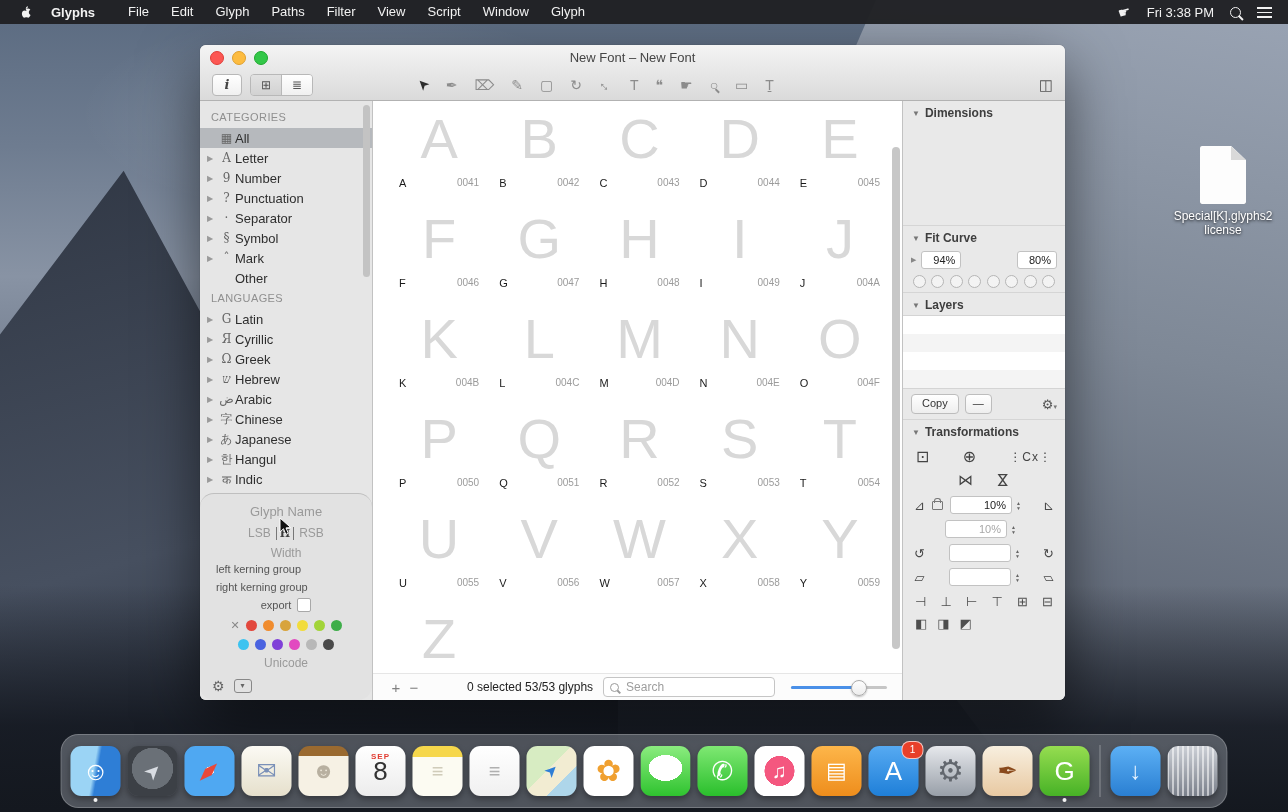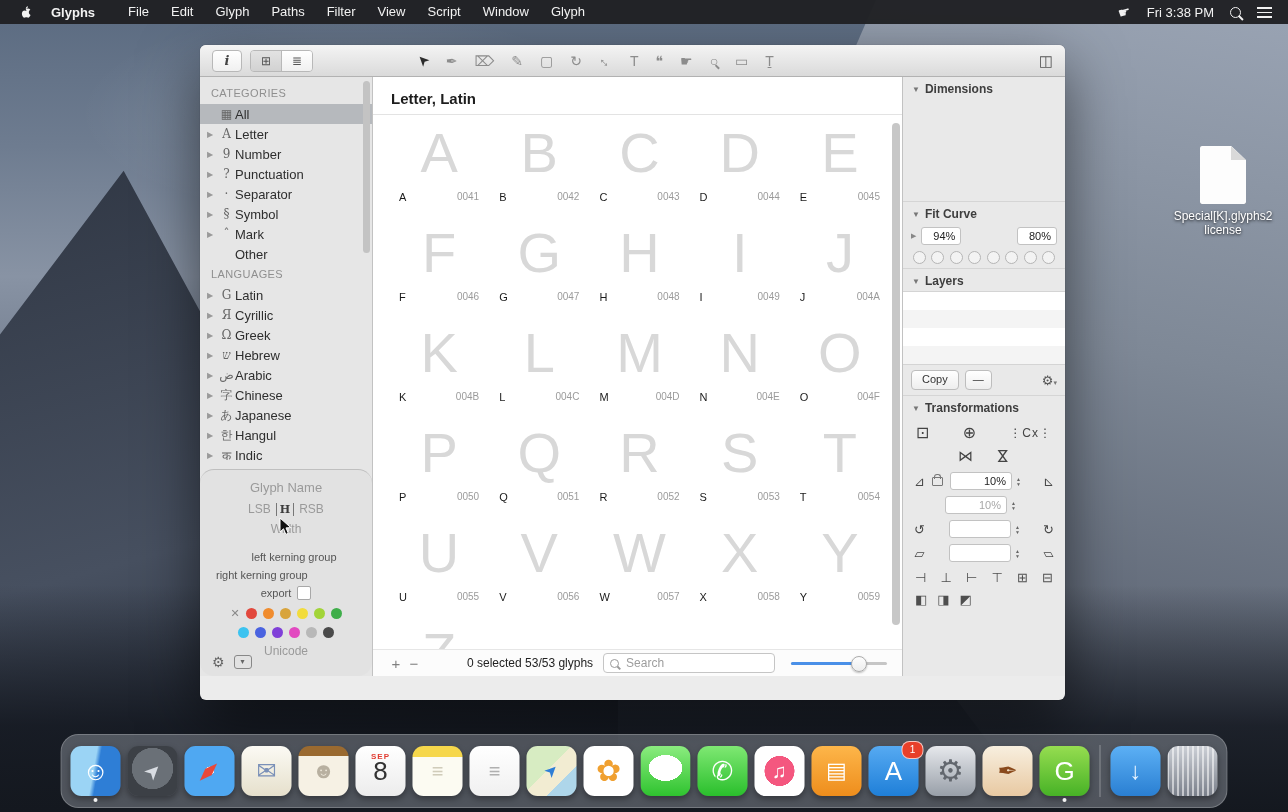--- a/index.html
+++ b/index.html
@@ -79,21 +79,21 @@
   .side-item .cicon{width:17px;text-align:center;font-size:12px;color:#666;flex:none;
     font-family:"DejaVu Serif",serif;}
   
   .inspector{height:206px;border-top:1px solid #bfbfbf;background:#e2e2e2;position:relative;
     text-align:center;color:#9a9a9a;border-radius:14px;}
   .insp-glyphname{margin-top:10px;font-size:13px;}
   .insp-lsb{margin-top:7px;font-size:12px;display:flex;justify-content:center;align-items:center;gap:5px;}
   .hicon{font-family:"DejaVu Serif",serif;font-weight:bold;font-size:11px;color:#3c3c3c;
     border-left:1px solid #777;border-right:1px solid #777;padding:0 3px;}
   .insp-width{margin-top:6px;font-size:12px;}
-  .insp-kern{margin-top:15px;font-size:11px;color:#555;text-align:center;padding-left:16px;}
+  .insp-kern{margin-top:3px;font-size:11px;color:#555;text-align:left;padding-left:16px;}
   .insp-kern2{margin-top:6px;font-size:11px;color:#555;text-align:left;padding-left:16px;}
   .insp-export{margin-top:5px;display:flex;justify-content:center;align-items:center;gap:6px;font-size:11px;color:#555;}
   .checkbox{width:12px;height:12px;background:#fff;border:1px solid #a8a8a8;border-radius:2px;display:inline-block;}
   .swatch-row{margin-top:7px;display:flex;justify-content:center;align-items:center;gap:6px;}
   .swatch-row .clear{font-size:11px;color:#888;}
   .dot{width:11px;height:11px;border-radius:50%;display:inline-block;}
   .insp-unicode{margin-top:6px;font-size:12px;}
   .insp-bottom{position:absolute;left:12px;bottom:6px;display:flex;align-items:center;gap:9px;color:#666;}
   .insp-gear{font-size:14px;}
   .flagbox{width:16px;height:12px;border:1px solid #888;border-radius:3px;font-size:8px;line-height:11px;color:#666;text-align:center;}
@@ -227,20 +227,28 @@
   </span>
 </div>
 
 <div id="desktop-icon" data-name="desktop-file-icon">
   <div class="doc" data-name="document-icon"></div>
   <div class="doc-label" data-name="desktop-file-label">Special[K].glyphs2 license</div>
 </div>
 
 <div id="win" data-name="glyphs-window">
   <div class="chrome" data-name="window-chrome">
+    <div class="titlebar" data-name="title-bar">
+      <div class="lights" data-name="traffic-lights">
+        <span class="light red" data-name="close-button"></span>
+        <span class="light yellow" data-name="minimize-button"></span>
+        <span class="light green" data-name="zoom-button"></span>
+      </div>
+      <span data-name="window-title">New Font – New Font</span>
+    </div>
     <div class="toolbar" data-name="toolbar">
       <span class="tb-btn tb-info" data-name="font-info-button">i</span>
       <span class="seg" data-name="view-mode-segmented-control">
         <span class="seg-cell sel" data-name="grid-view-button">⊞</span>
         <span class="seg-cell" data-name="list-view-button">≣</span>
       </span>
       <span class="tools" data-name="tool-palette">
 
       <span class="tool active" data-name="select-tool" style="transform: rotate(-135deg);">➤</span>
           <span class="tool" data-name="pen-tool">✒</span>
@@ -399,21 +407,20 @@
         </div>
         <div class="insp-unicode" data-name="unicode-field">Unicode</div>
         <div class="insp-bottom" data-name="inspector-footer">
           <span class="insp-gear" data-name="gear-icon">⚙</span>
           <span class="flagbox" data-name="flag-dropdown-icon">▾</span>
         </div>
       </div>
     </div>
 
     <div class="main" data-name="glyph-grid-pane">
-      <div class="grid-header" data-name="section-title">Letter, Latin</div>
       <div class="glyph-grid" data-name="glyph-grid">
 
       <div class="glyph-cell" data-name="glyph-cell">
             <span class="glyph-char" data-name="glyph-preview">A</span>
             <span class="glyph-label" data-name="glyph-label">
               <span class="gname" data-name="glyph-name">A</span>
               <span class="gcode" data-name="glyph-unicode">0041</span>
             </span>
           </div>
           <div class="glyph-cell" data-name="glyph-cell">

